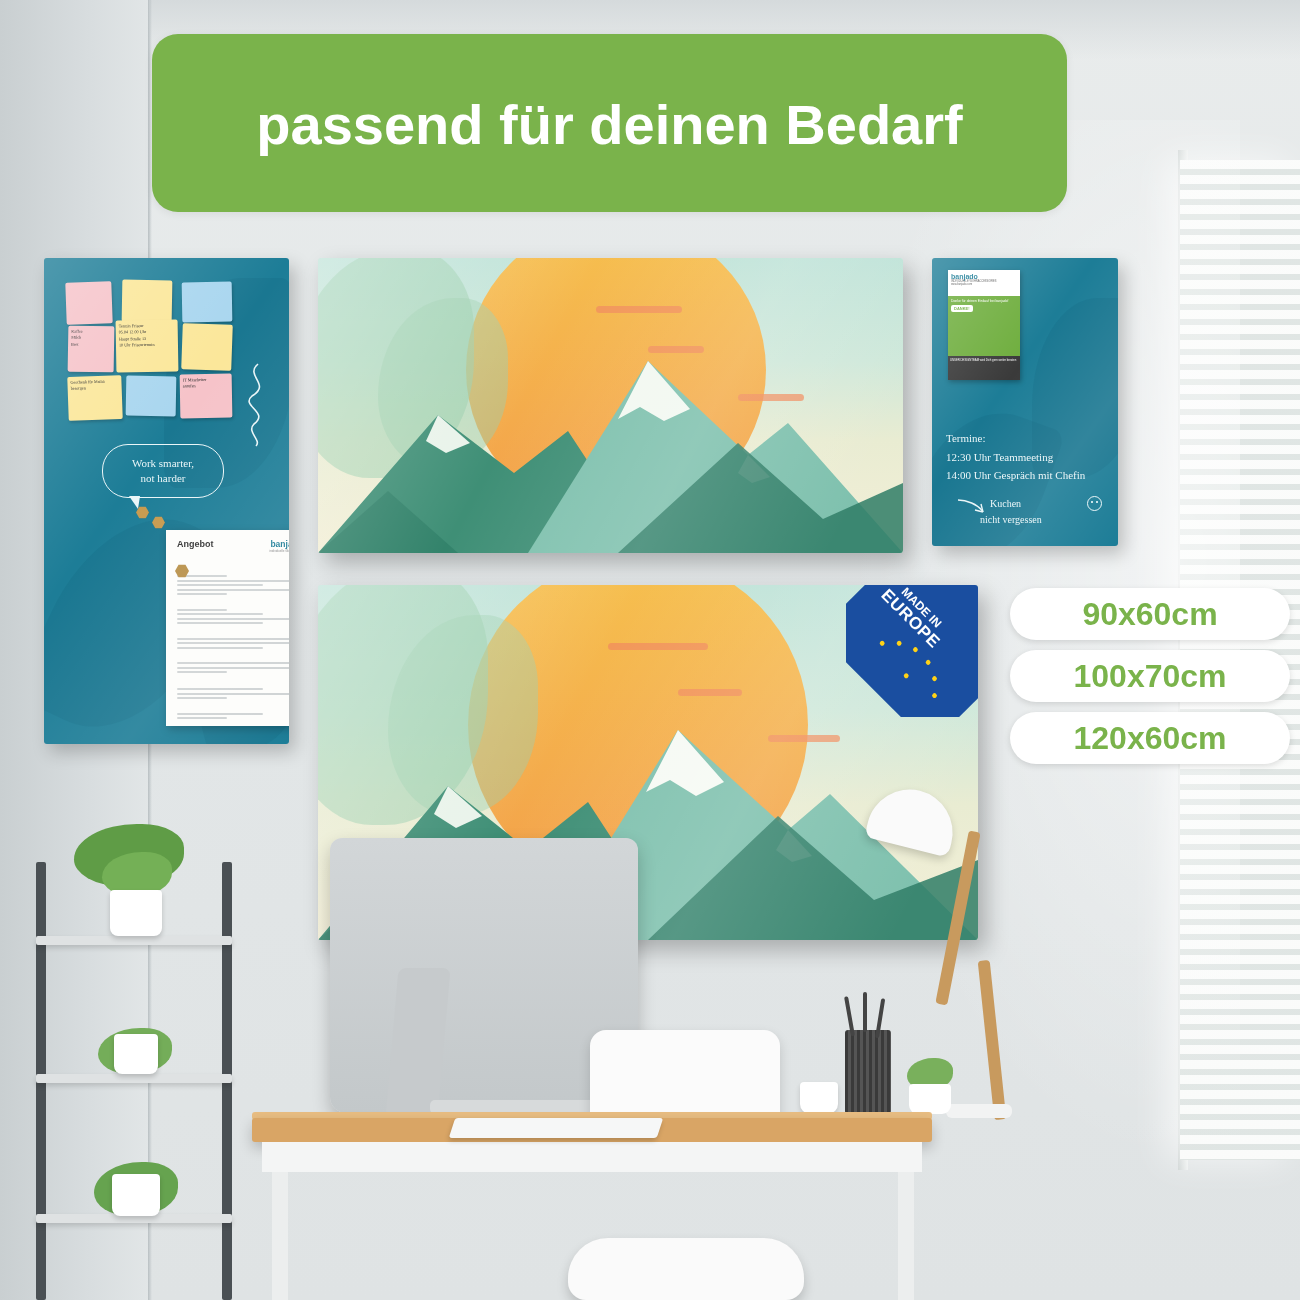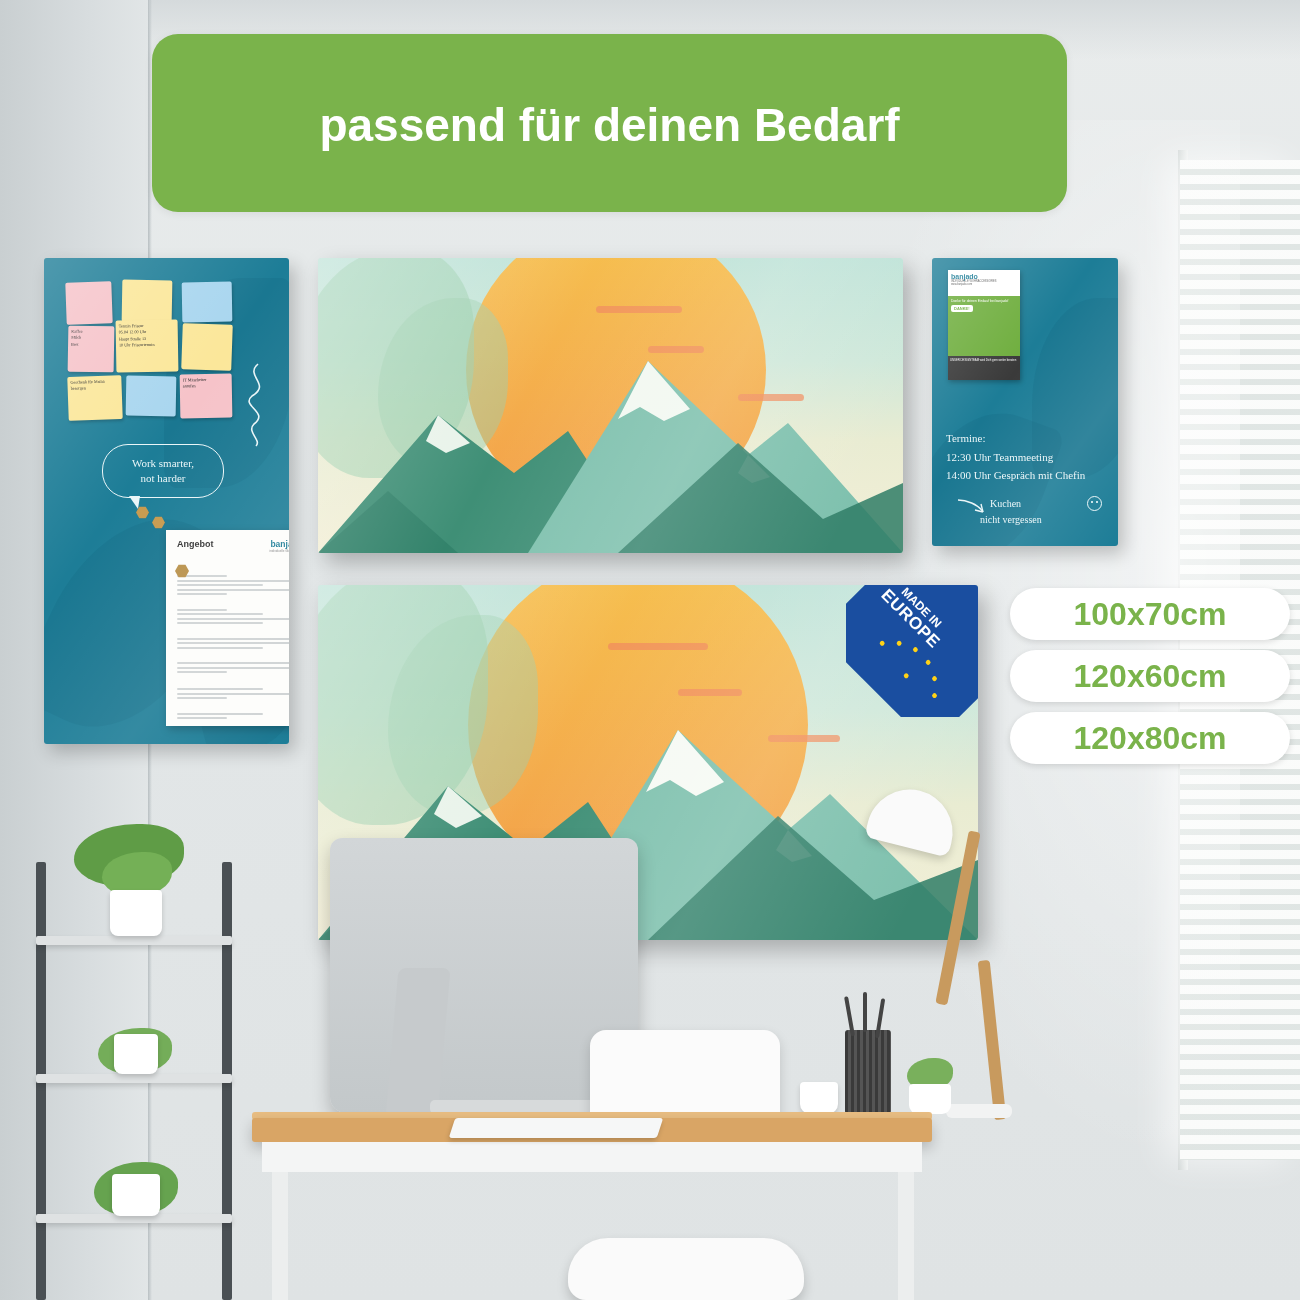--- a/index.html
+++ b/index.html
@@ -28,21 +28,21 @@
       background:linear-gradient(90deg,#cdd3d2,#eef1f0);}
   .light-wash{position:absolute;right:60px;top:120px;width:420px;height:1100px;
       background:radial-gradient(ellipse at 85% 40%, rgba(255,255,255,.55), rgba(255,255,255,0) 65%);
       pointer-events:none;}
   
   .banner{position:absolute;left:152px;top:34px;width:915px;height:178px;
       background:#7ab34b;border-radius:26px;
       display:flex;flex-direction:column;align-items:center;justify-content:center;
       box-shadow:0 2px 8px rgba(0,0,0,.07);}
   .banner h1{margin:0;color:#fff;font-size:58px;font-weight:bold;letter-spacing:.5px;line-height:1.06;}
-  .banner h2{margin:4px 16px 0;color:#fff;font-size:46px;font-weight:bold;line-height:1.1;}
+  .banner h2{margin:4px 16px 0;color:#fff;font-size:56px;font-weight:bold;line-height:1.1;}
   
   .board{position:absolute;background:#1d7d97;border-radius:3px;
       box-shadow:6px 8px 18px rgba(0,0,0,.22);overflow:hidden;}
   .board:after{content:"";position:absolute;inset:0;
       background:linear-gradient(125deg,rgba(255,255,255,.22),rgba(255,255,255,0) 42%,rgba(255,255,255,.10) 72%,rgba(255,255,255,0));}
   .board-leaf{position:absolute;opacity:.16;background:#0d5f74;border-radius:60% 10% 60% 10%;}
   
   #memo-board{left:44px;top:258px;width:245px;height:486px;}
   .note{position:absolute;border-radius:2px;box-shadow:1px 2px 3px rgba(0,0,0,.2);
       font-size:4.2px;line-height:1.5;color:#2a2a2a;padding:3px;overflow:hidden;
@@ -326,23 +326,23 @@
   <svg style="position:absolute;left:24px;top:238px;width:30px;height:22px;" viewBox="0 0 30 22">
     <path d="M2 4 C10 4, 22 8, 27 16" stroke="#eaf6f8" stroke-width="1.4" fill="none"></path>
     <path d="M27 16 L19 14 M27 16 L25 8" stroke="#eaf6f8" stroke-width="1.4" fill="none"></path>
   </svg>
   <div class="handwrite appt-l3">Kuchen</div>
   <div class="handwrite appt-l4">nicht vergessen</div>
   <div class="smiley"></div>
 </div>
 
 <div class="pills">
+  <div class="pill">90x60cm</div>
   <div class="pill">100x70cm</div>
   <div class="pill">120x60cm</div>
-  <div class="pill">120x80cm</div>
 </div>
 
 <div class="shelf">
   <div class="shelf-side" style="left:0;"></div>
   <div class="shelf-side" style="left:186px;"></div>
   <div class="shelf-plank" style="top:74px;"></div>
   <div class="shelf-plank" style="top:212px;"></div>
   <div class="shelf-plank" style="top:352px;"></div>
 
   <div class="leafy" style="left:38px;top:-38px;width:110px;height:62px;background:#5f9c46;"></div>

